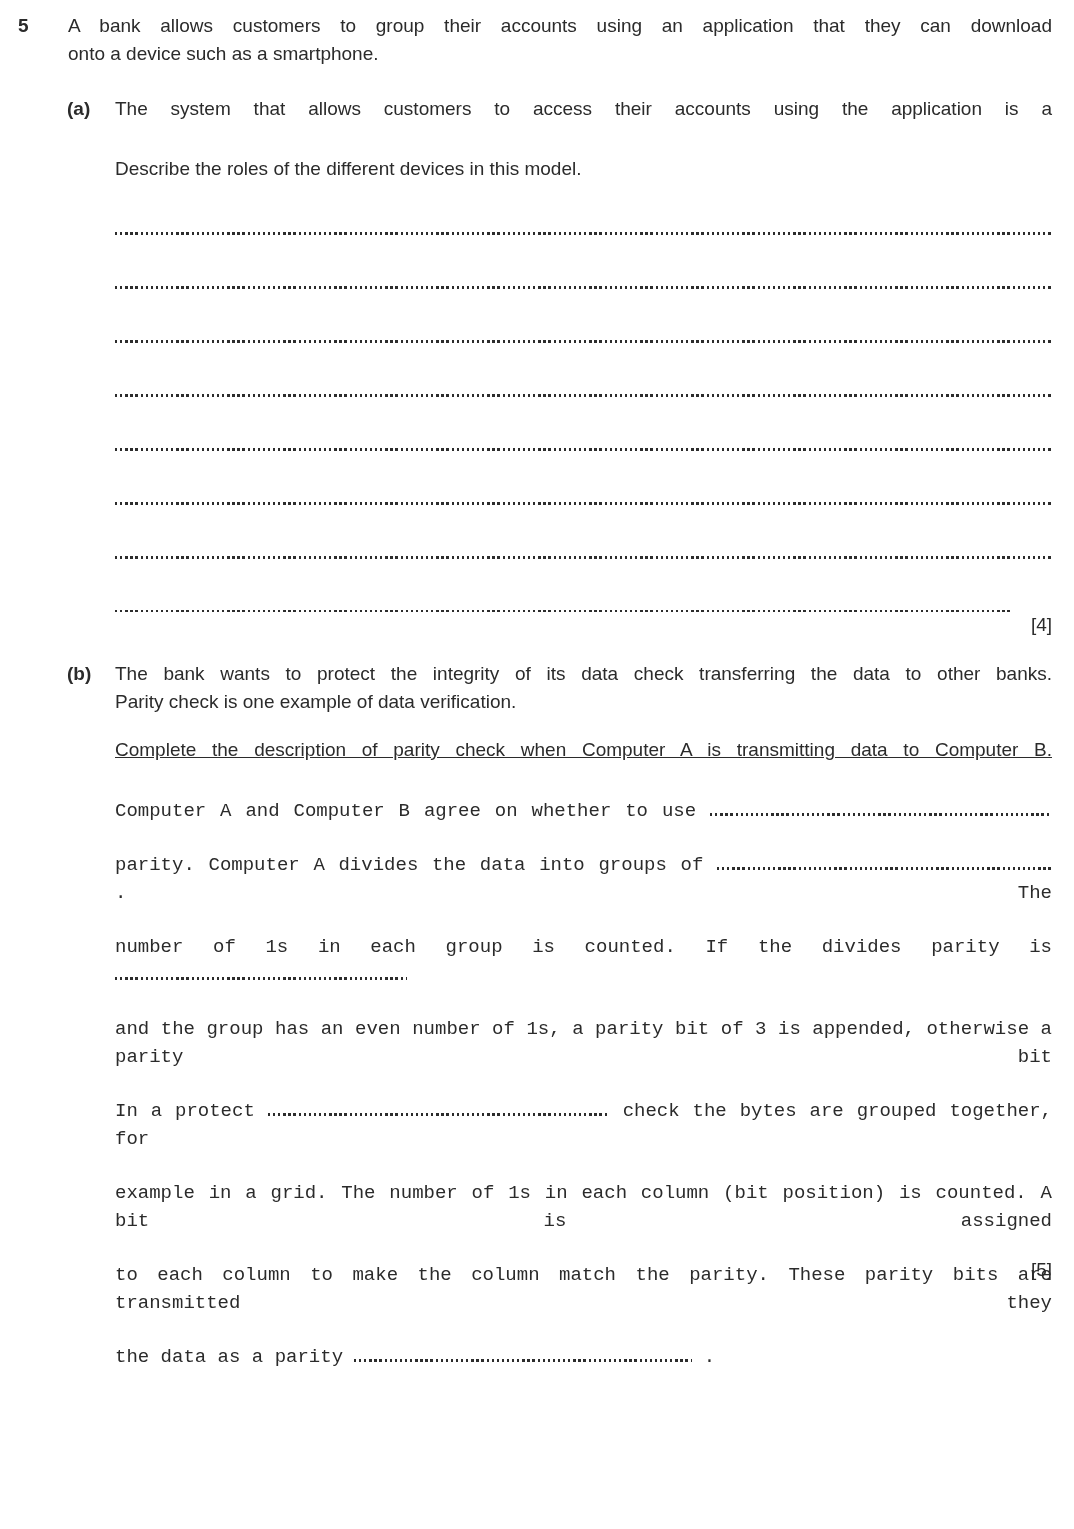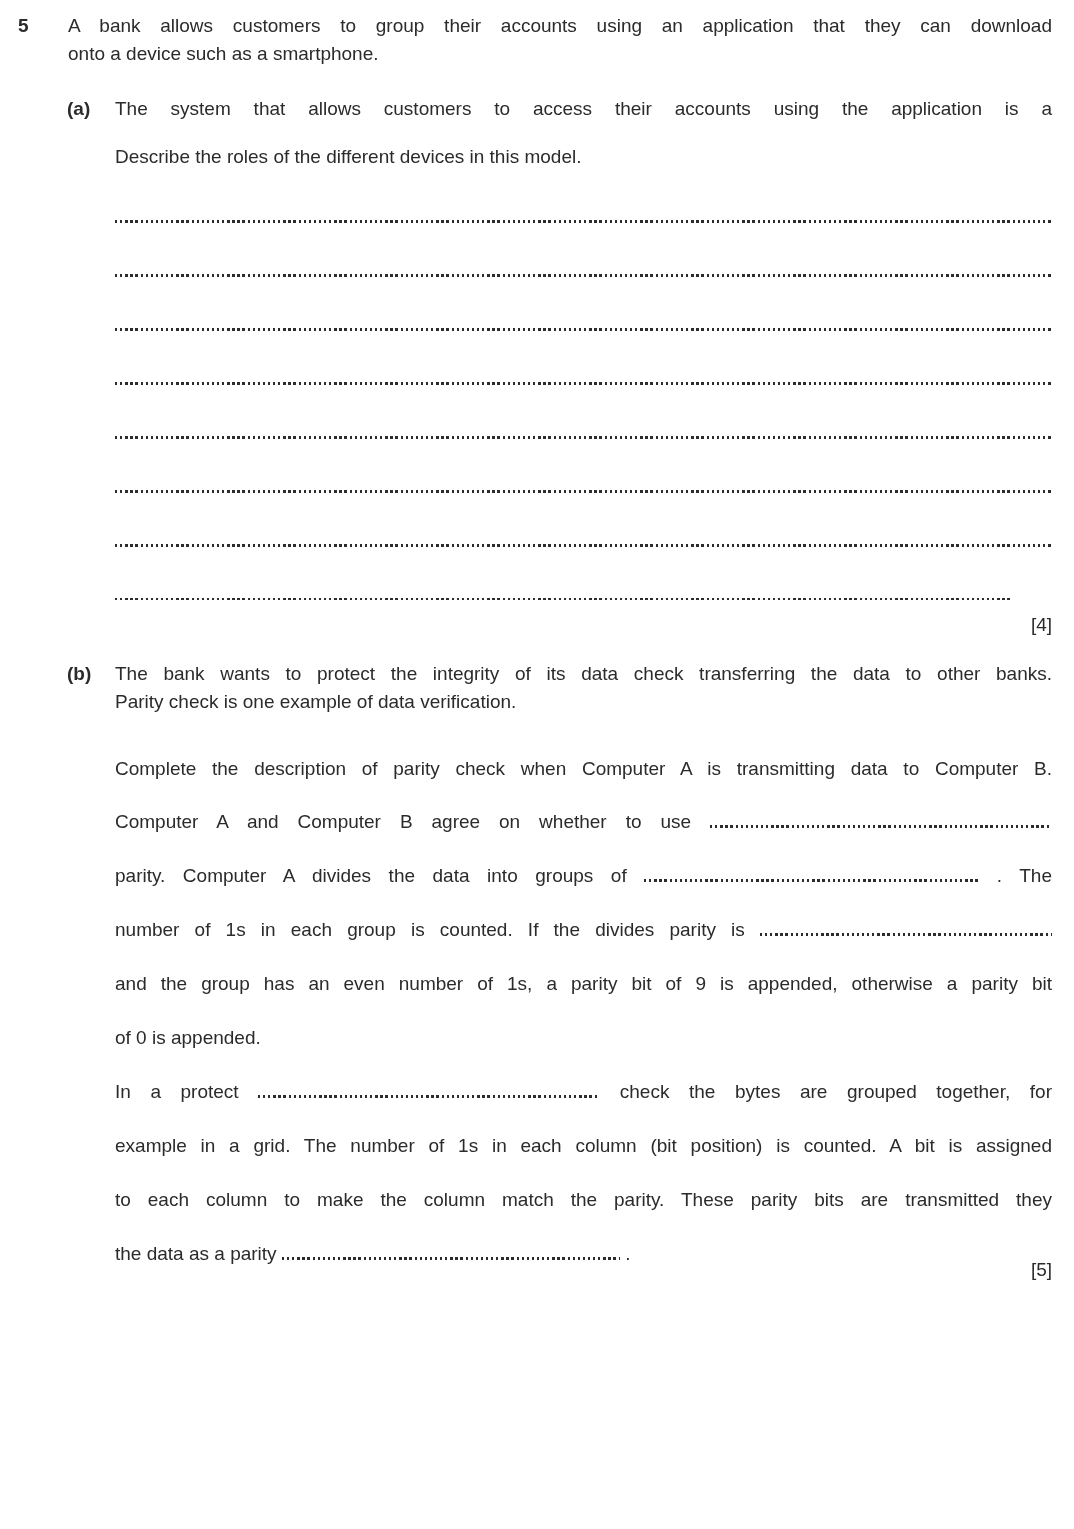--- a/index.html
+++ b/index.html
@@ -16,29 +16,29 @@
   }
   .row{position:absolute;display:flex;}
   #q-intro{left:18px;top:12px;width:1034px;}
   #part-a{left:67px;top:95px;width:985px;}
   #part-b{left:67px;top:660px;width:985px;}
   .qnum{width:50px;font-weight:700;flex:none;}
   .plabel{width:48px;font-weight:700;flex:none;}
   .body{width:937px;flex:none;}
   .w984{width:984px;flex:none;}
   .just{text-align:justify;text-align-last:justify;}
-  .prompt-a{margin-top:20px;}
-  .prompt-b{margin-top:39px;}
+  .prompt-a{margin-top:32px;}
+  .prompt-b{margin-top:20px;text-decoration:underline;}
   #answer-lines{margin-top:49px;}
   .answer-line{
     height:2.6px;width:936px;margin-bottom:51.4px;
     background:repeating-linear-gradient(to right,#2c2c2c 0 2.3px,transparent 2.3px 5.1px);
   }
   .answer-line.short{width:895px;margin-bottom:0;}
-  #fill-lines{margin-top:25px;}
+  #fill-lines{margin-top:33px;font-family:Liberation Mono, monospace;}
   .fill-line{margin-bottom:26px;}
   .blank{
     display:inline-block;height:2.6px;
     background:repeating-linear-gradient(to right,#2c2c2c 0 2.3px,transparent 2.3px 5.1px);
   }
   .marks{position:absolute;right:22px;line-height:28px;}
   #marks-a{top:611px;}
   #marks-b{top:1256px;}
 </style>
 </head>
@@ -77,22 +77,21 @@
   <div class="row" id="part-b">
     <span class="plabel">(b)</span>
     <div class="body">
       <div class="just">The bank wants to protect the integrity of its data check transferring the data to other banks.</div>
       <div>Parity check is one example of data verification.</div>
       <div class="prompt-b just">Complete the description of parity check when Computer A is transmitting data to Computer B.</div>
       <div id="fill-lines">
           <div class="fill-line just"><span>Computer A and Computer B agree on whether to use </span><span class="blank" style="width: 342px;"></span></div>
           <div class="fill-line just"><span>parity. Computer A divides the data into groups of </span><span class="blank" style="width: 335px;"></span><span> . The</span></div>
           <div class="fill-line just"><span>number of 1s in each group is counted. If the divides parity is </span><span class="blank" style="width: 292px;"></span></div>
-          <div class="fill-line just"><span>and the group has an even number of 1s, a parity bit of 9 is appended, otherwise a parity bit</span></div>
-          <div class="fill-line"><span>of 0 is appended.</span></div>
+          <div class="fill-line just"><span>and the group has an even number of 1s, a parity bit of 3 is appended, otherwise a parity bit</span></div>
           <div class="fill-line just"><span>In a protect </span><span class="blank" style="width: 342px;"></span><span> check the bytes are grouped together, for</span></div>
           <div class="fill-line just"><span>example in a grid. The number of 1s in each column (bit position) is counted. A bit is assigned</span></div>
           <div class="fill-line just"><span>to each column to make the column match the parity. These parity bits are transmitted they</span></div>
           <div class="fill-line"><span>the data as a parity </span><span class="blank" style="width: 338px;"></span><span> .</span></div>
         </div>
     </div>
   </div>
 
   <span class="marks" id="marks-b">[5]</span>
 

